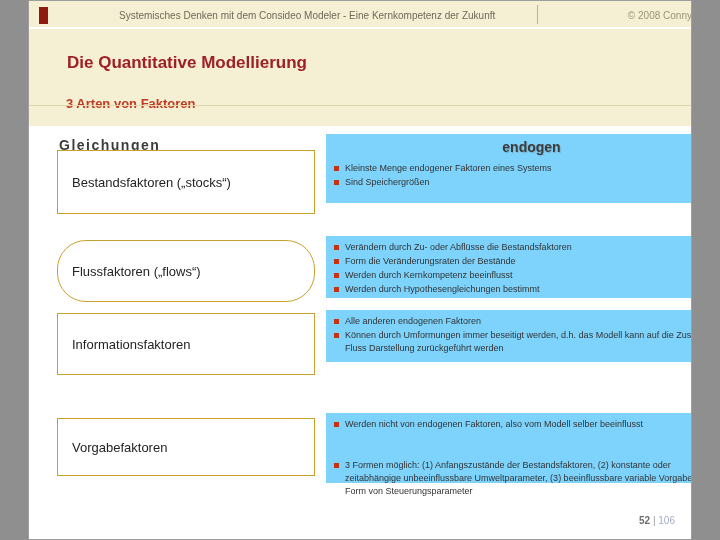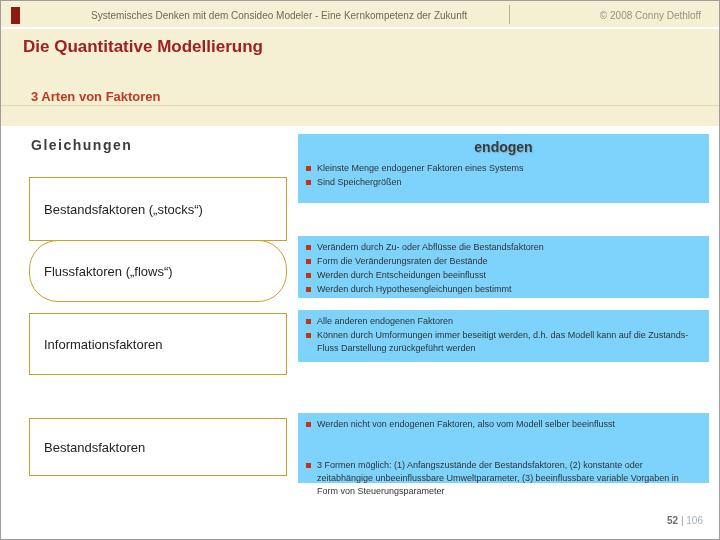--- a/index.html
+++ b/index.html
@@ -1,45 +1,45 @@
 <!DOCTYPE html>
 <html><head>
 <meta charset="utf-8">
 <style>
   * { box-sizing: border-box; }
   html, body { margin: 0; padding: 0; }
   body { font-family: "Liberation Sans", sans-serif; background: #8f8f8f; }
 
   .slide {
-    position: relative; width: 720px; height: 540px;
+    position: relative; width: 664px; height: 540px;
     background: #ffffff; overflow: hidden; margin: 0 auto;
     border: 1px solid #9e9e9e;
     text-decoration: underline;
   }
 
   
   .top-band { position: absolute; top: 0; left: 0; width: 720px; height: 125px; background: #F5EFD3; }
   .brand-mark { position: absolute; left: 10px; top: 6px; width: 9px; height: 17px; background: #8E1A12; }
   .header-title { position: absolute; left: 90px; top: 9px; font-size: 10px; color: #6e6a58; white-space: nowrap; }
   .header-divider { position: absolute; left: 508px; top: 4px; width: 1px; height: 19px; background: #b9b394; }
   .header-copyright { position: absolute; right: 20px; top: 9px; font-size: 10px; color: #98937c; white-space: nowrap; text-align: right; }
   .white-rule { position: absolute; left: 0; top: 26px; width: 720px; height: 2px; background: #ffffff; }
-  .slide-title { position: absolute; left: 22px; top: 36px; margin: 0; font-size: 17px; font-weight: bold; color: #9E1F24; }
-  .slide-subtitle { position: absolute; left: 22px; top: 80px; margin: 8px; font-size: 13px; font-weight: bold; color: #C03A20; }
+  .slide-title { position: absolute; left: 22px; top: 36px; margin: 16px; font-size: 17px; font-weight: bold; color: #9E1F24; }
+  .slide-subtitle { position: absolute; left: 22px; top: 80px; margin: 15px; font-size: 13px; font-weight: bold; color: #C03A20; }
   .subtitle-rule { position: absolute; left: 0; top: 104px; width: 720px; height: 1px; background: #E2D9B2; }
 
   
   .gleichungen { position: absolute; left: 30px; top: 136px; font-size: 14px; font-weight: bold; color: #3c3c3c; letter-spacing: 1.5px; }
 
   .box {
     position: absolute; left: 28px; width: 258px; background: #ffffff;
     border: 1px solid #C9A22E; display: flex; align-items: center;
     padding-left: 14px; font-size: 13px; color: #242424;
   }
-  .b1 { top: 176px; height: 64px; }
+  .b1 { top: 149px; height: 64px; }
   .b2 { top: 239px; height: 62px; border-radius: 29px; }
   .b3 { top: 312px; height: 62px; }
   .b4 { top: 417px; height: 58px; }
 
   
   .panel { position: absolute; left: 297px; width: 411px; background: #7dd3fc; }
   .heading-panel {
     display: flex; align-items: center; justify-content: center;
     font-weight: bold; font-size: 14px; color: #3b3b3b;
     text-shadow: 1px 1px 1px rgba(110,110,110,.35);
@@ -84,21 +84,21 @@
   <div class="box b1">
     <span>Bestandsfaktoren („stocks“)</span>
   </div>
   <div class="box b2">
     <span>Flussfaktoren („flows“)</span>
   </div>
   <div class="box b3">
     <span>Informationsfaktoren</span>
   </div>
   <div class="box b4">
-    <span>Bestandsfaktoren</span>
+    <span>Vorgabefaktoren</span>
   </div>
 
   <div class="panel heading-panel hp-endogen">
     <span>endogen</span>
   </div>
 
   <div class="panel bullets p1">
     <div class="bullet">
       <span class="sq"></span>
       <span class="btext">Kleinste Menge endogener Faktoren eines Systems</span>
@@ -113,21 +113,21 @@
     <div class="bullet">
       <span class="sq"></span>
       <span class="btext">Verändern durch Zu- oder Abflüsse die Bestandsfaktoren</span>
     </div>
     <div class="bullet">
       <span class="sq"></span>
       <span class="btext">Form die Veränderungsraten der Bestände</span>
     </div>
     <div class="bullet">
       <span class="sq"></span>
-      <span class="btext">Werden durch Entscheidungen beeinflusst</span>
+      <span class="btext">Werden durch Kernkompetenz beeinflusst</span>
     </div>
     <div class="bullet">
       <span class="sq"></span>
       <span class="btext">Werden durch Hypothesengleichungen bestimmt</span>
     </div>
   </div>
 
   <div class="panel bullets p3">
     <div class="bullet">
       <span class="sq"></span>

